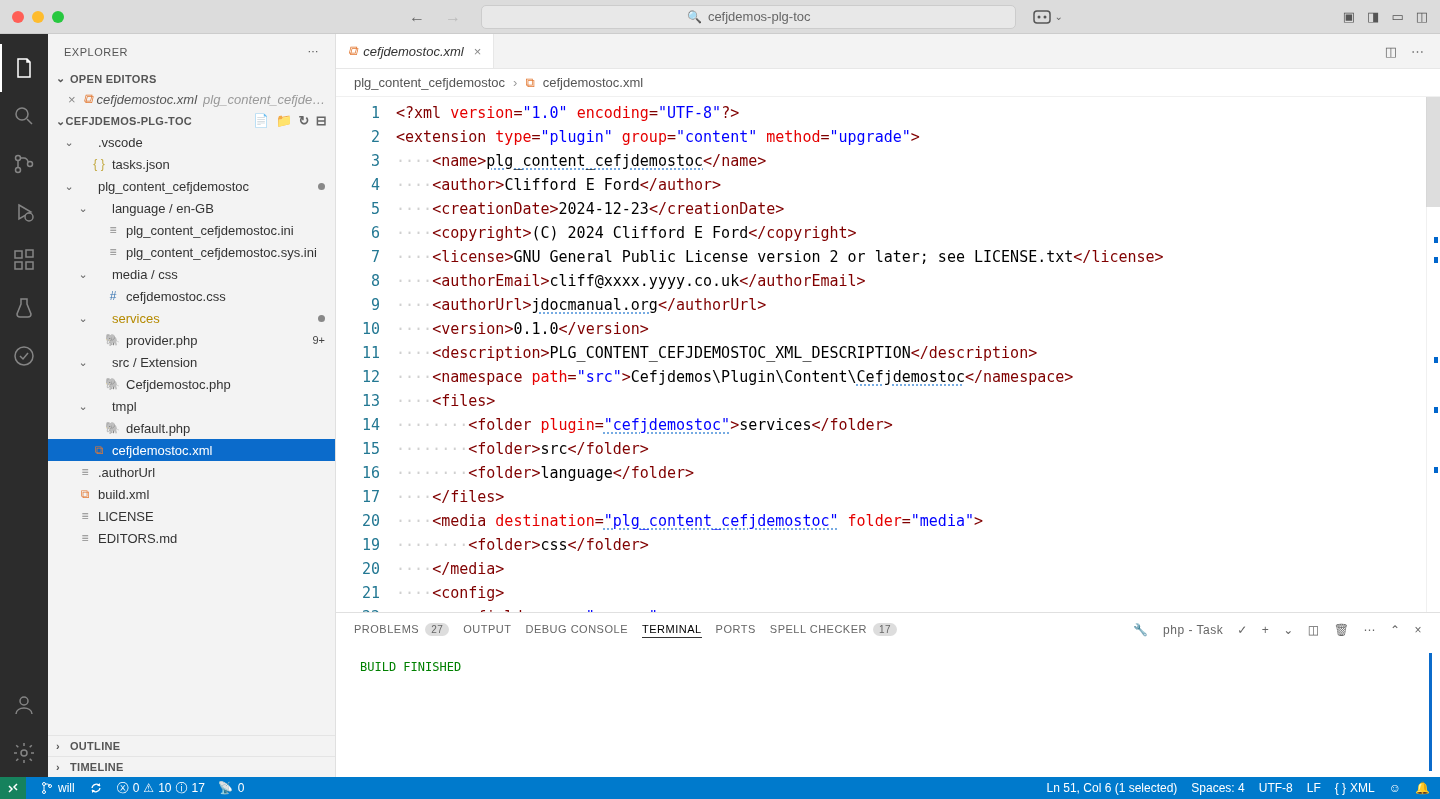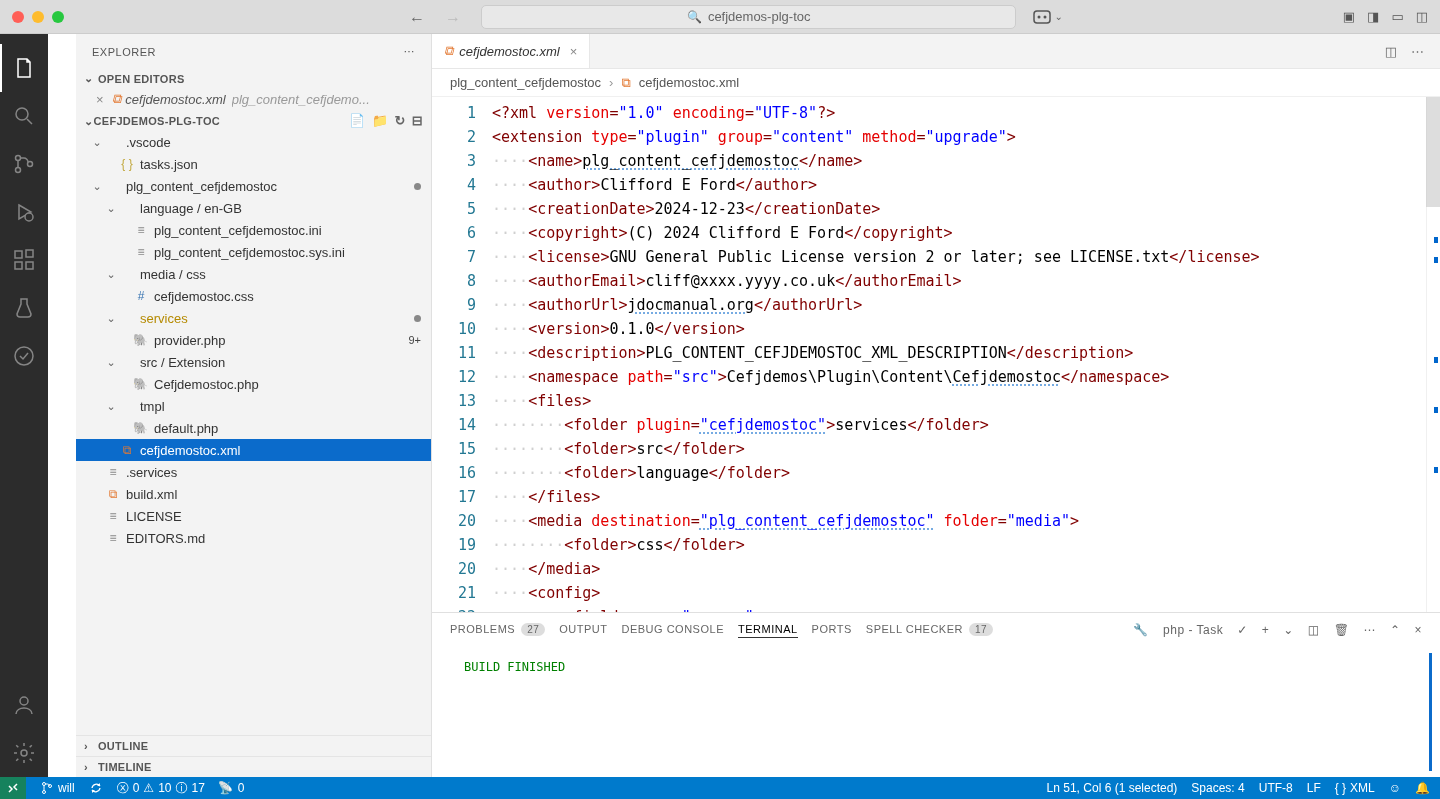--- a/index.html
+++ b/index.html
@@ -23,21 +23,21 @@
 .body { flex: 1; display: flex; min-height: 0; }
 
 
 .activity-bar { width: 48px; background: #2c2c2c; display: flex; flex-direction: column; align-items: center; padding-top: 10px; }
 .activity-bar .ab-item { width: 48px; height: 48px; display: flex; align-items: center; justify-content: center; color: #858585; font-size: 22px; cursor: pointer; position: relative; }
 .activity-bar .ab-item.active { color: #ffffff; }
 .activity-bar .ab-item.active::before { content: ""; position: absolute; left: 0; top: 0; bottom: 0; width: 2px; background: #ffffff; }
 .activity-bar .spacer { flex: 1; }
 
 
-.sidebar { width: 356px; background: #f3f3f3; display: flex; flex-direction: column; border-right: 1px solid #e0e0e0; margin-left: 28px; }
+.sidebar { width: 288px; background: #f3f3f3; display: flex; flex-direction: column; border-right: 1px solid #e0e0e0; }
 .sidebar-header { height: 35px; display: flex; align-items: center; padding: 0 16px; color: #555; font-size: 11px; letter-spacing: 0.5px; justify-content: space-between; }
 .section-header { display: flex; align-items: center; padding: 3px 8px; color: #555; font-size: 11px; font-weight: 600; letter-spacing: 0.3px; cursor: pointer; }
 .section-header .chev { width: 14px; display: inline-block; }
 .folder-header { display: flex; align-items: flex-end; padding: 3px 8px; color: #555; font-size: 11px; font-weight: 700; letter-spacing: 0.3px; justify-content: space-between; }
 .folder-actions { color: #666; font-size: 13px; display: flex; gap: 6px; }
 .tree { flex: 1; overflow: auto; font-size: 13px; color: #333; }
 .tree-row { display: flex; align-items: center; height: 22px; padding-right: 10px; cursor: pointer; white-space: nowrap; }
 .tree-row.active { background: #0b6bcb; color: #ffffff; }
 .tree-row .chev { width: 14px; text-align: center; font-size: 11px; color: #666; }
 .tree-row.active .chev { color: #fff; }
@@ -74,21 +74,21 @@
 .minimap .mark { position: absolute; right: 2px; width: 4px; height: 6px; background: #0066cc; }
 
 
 .panel { height: 165px; border-top: 1px solid #e0e0e0; display: flex; flex-direction: column; }
 .panel-tabs { height: 34px; display: flex; align-items: center; padding: 0 18px; gap: 14px; font-size: 11px; color: #666; letter-spacing: 0.5px; }
 .panel-tabs .ptab { display: flex; align-items: center; gap: 6px; cursor: pointer; padding-bottom: 2px; }
 .panel-tabs .ptab.active { color: #000; border-bottom: 1px solid #333; }
 .panel-tabs .count { background: #ddd; border-radius: 8px; padding: 1px 6px; font-size: 10px; }
 .panel-right { margin-left: auto; display: flex; align-items: center; gap: 14px; color: #666; font-size: 12px; }
 .panel-body { flex: 1; padding: 10px 18px; font-family: Menlo, Consolas, monospace; font-size: 12px; color: #333; border-left: 2px solid transparent; position: relative; }
-.panel-body .line-out { margin: 3px 12px; }
+.panel-body .line-out { margin: 3px 4px; }
 .panel-body .green { color: #008000; }
 .panel-body .prompt-box { display: inline-block; background: #333; color: #fff; padding: 0 3px; margin-right: 6px; font-size: 10px; }
 .panel-body::after { content: ""; position: absolute; right: 8px; top: 6px; bottom: 6px; width: 3px; background: #0b6bcb; }
 
 
 .statusbar { height: 22px; background: #007acc; color: #ffffff; display: flex; align-items: center; font-size: 12px; padding: 0 10px; gap: 14px; }
 .statusbar .left-cap { width: 26px; height: 22px; background: #16825d; margin-left: -10px; display: flex; align-items: center; justify-content: center; }
 .statusbar .sb-item { display: flex; align-items: center; gap: 4px; }
 .statusbar .right { margin-left: auto; display: flex; gap: 14px; }
 
@@ -296,21 +296,21 @@
             <span style="margin-left: 4px;">default.php</span>
           </div>
           <div class="tree-row active" style="padding-left: 28px;">
             <span class="chev"></span>
             <span class="ficon xml">⧉</span>
             <span style="margin-left: 4px;">cefjdemostoc.xml</span>
           </div>
           <div class="tree-row" style="padding-left: 14px;">
             <span class="chev"></span>
             <span class="ficon txt">≡</span>
-            <span style="margin-left: 4px;">.services</span>
+            <span style="margin-left: 4px;">.authorUrl</span>
           </div>
           <div class="tree-row" style="padding-left: 14px;">
             <span class="chev"></span>
             <span class="ficon xml">⧉</span>
             <span style="margin-left: 4px;">build.xml</span>
           </div>
           <div class="tree-row" style="padding-left: 14px;">
             <span class="chev"></span>
             <span class="ficon txt">≡</span>
             <span style="margin-left: 4px;">LICENSE</span>

